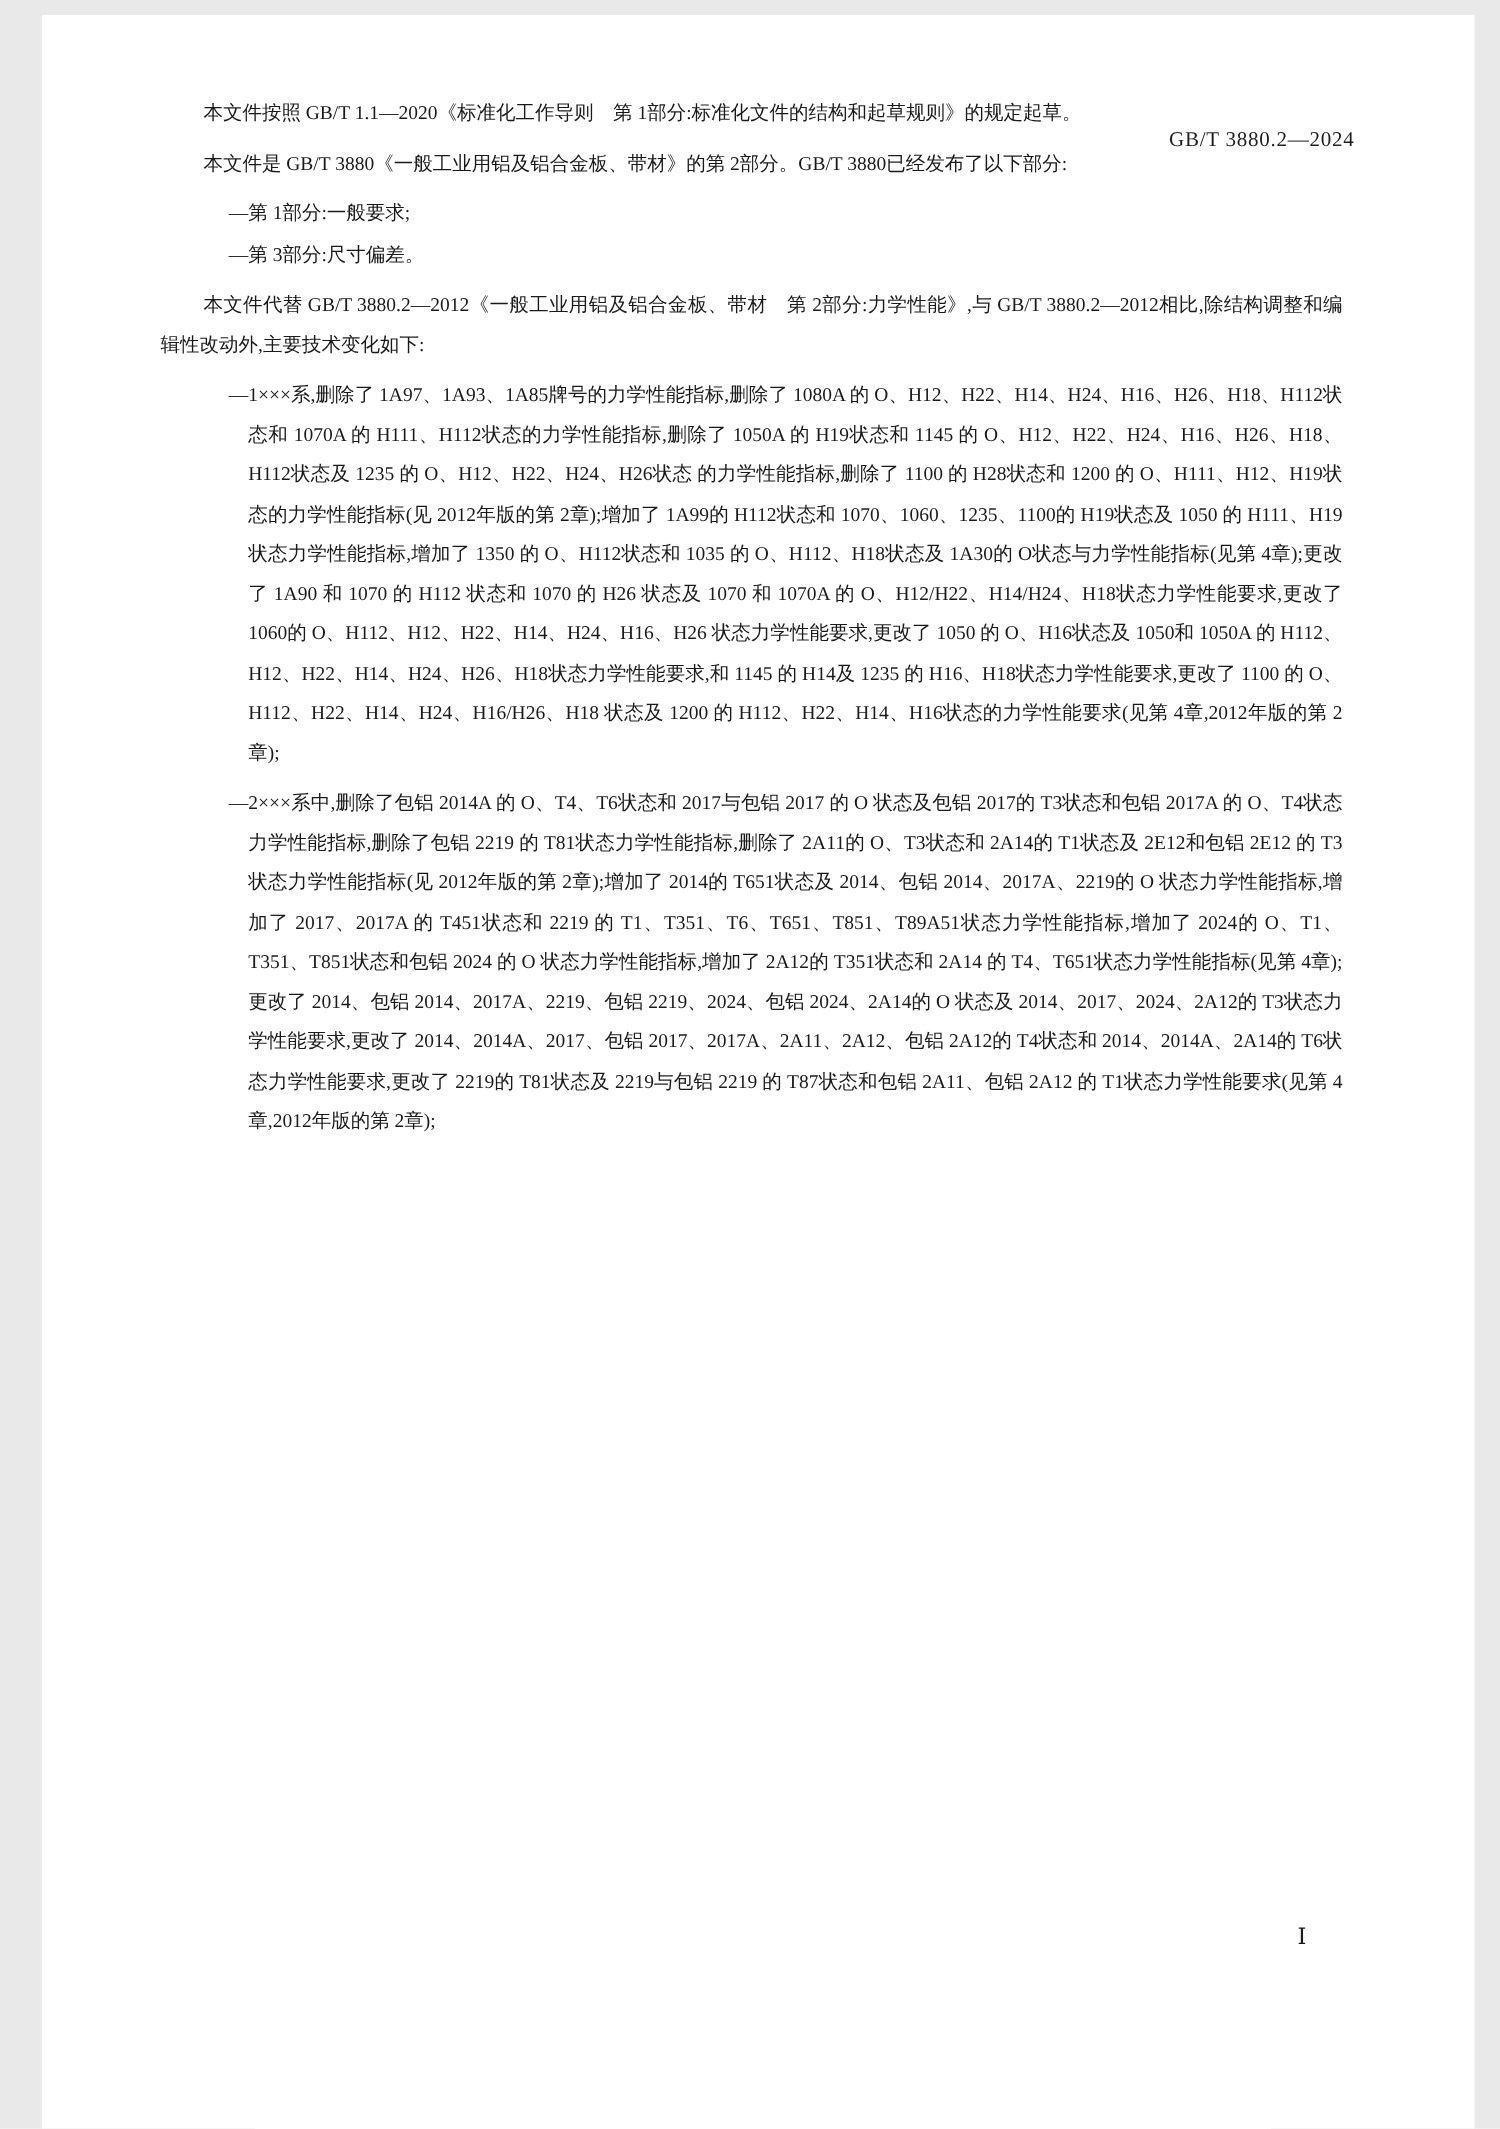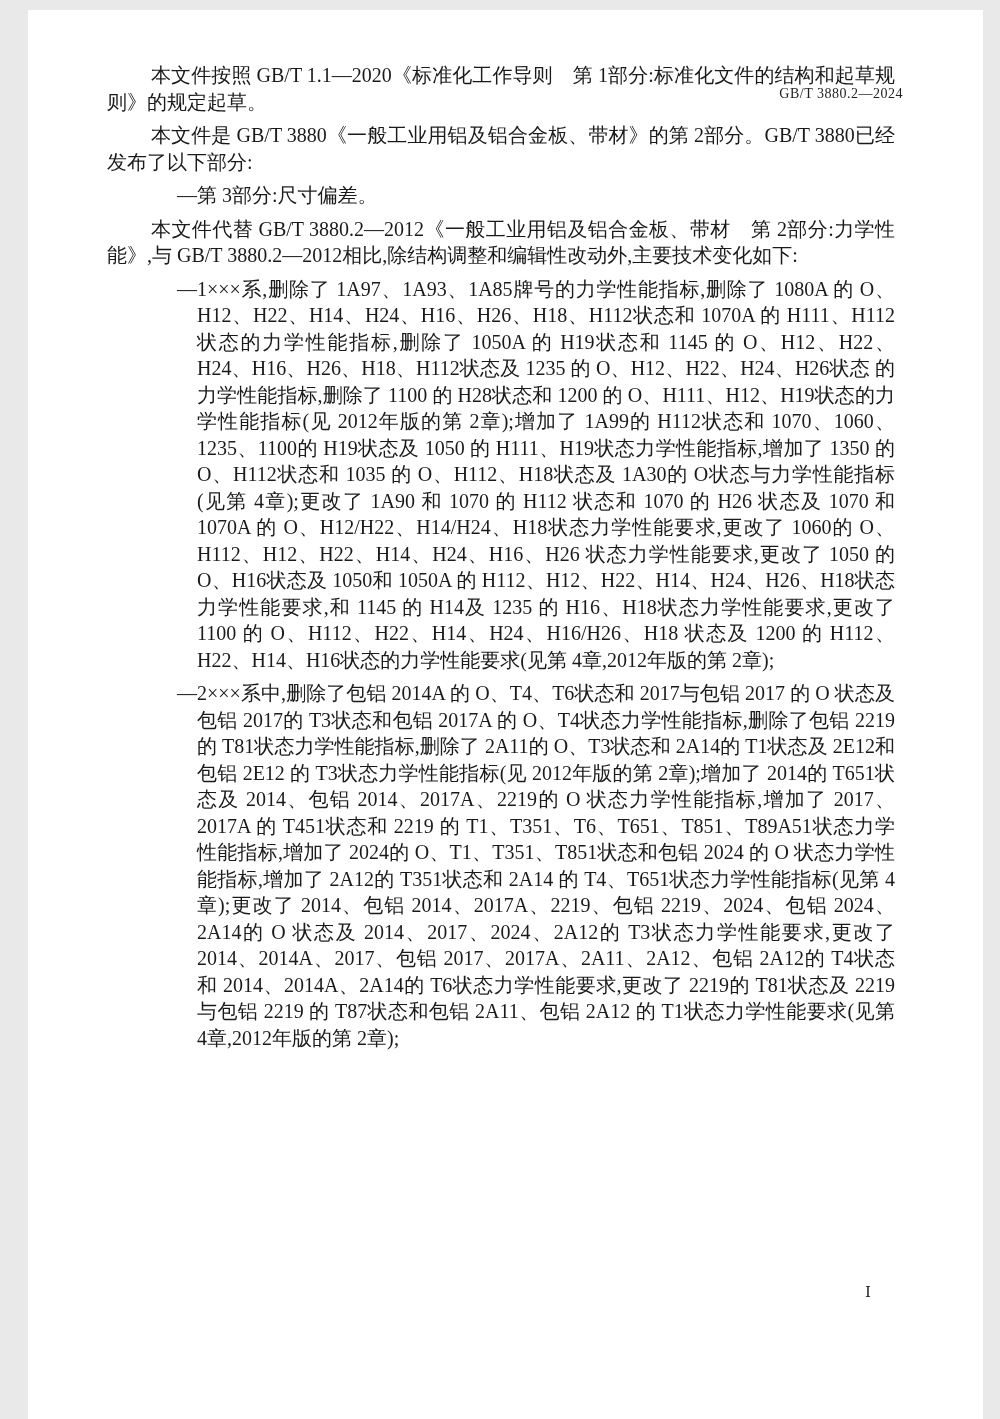--- a/index.html
+++ b/index.html
@@ -47,21 +47,21 @@
     text-align: center;
     font-size: 24px;
     font-weight: bold;
     color: #111;
     letter-spacing: 2px;
   }
   .content {
     position: relative;
     z-index: 2;
     margin: 52px 88px 0 79px;
-    font-size: 20px;
+    font-size: 13px;
     line-height: 26.5px;
     color: #1a1a1a;
     text-align: justify;
   }
   .para {
     text-indent: 2.2em;
     margin: 7px 0;
   }
   .dash {
     margin: 1px 0 1px 3.5em;
@@ -86,20 +86,21 @@
 
   <div class="header-code">GB/T 3880.2—2024</div>
 
 
 
   <div class="content">
     <p class="para">本文件按照 GB/T 1.1—2020《标准化工作导则　第 1部分:标准化文件的结构和起草规则》的规定起草。</p>
 
     <p class="para">本文件是 GB/T 3880《一般工业用铝及铝合金板、带材》的第 2部分。GB/T 3880已经发布了以下部分:</p>
 
+    <p class="dash">—第 1部分:一般要求;</p>
 
 
     <p class="dash">—第 3部分:尺寸偏差。</p>
 
     <p class="para">本文件代替 GB/T 3880.2—2012《一般工业用铝及铝合金板、带材　第 2部分:力学性能》,与 GB/T 3880.2—2012相比,除结构调整和编辑性改动外,主要技术变化如下:</p>
 
     <p class="item">—1×××系,删除了 1A97、1A93、1A85牌号的力学性能指标,删除了 1080A 的 O、H12、H22、H14、H24、H16、H26、H18、H112状态和 1070A 的 H111、H112状态的力学性能指标,删除了 1050A 的 H19状态和 1145 的 O、H12、H22、H24、H16、H26、H18、H112状态及 1235 的 O、H12、H22、H24、H26状态 的力学性能指标,删除了 1100 的 H28状态和 1200 的 O、H111、H12、H19状态的力学性能指标(见 2012年版的第 2章);增加了 1A99的 H112状态和 1070、1060、1235、1100的 H19状态及 1050 的 H111、H19状态力学性能指标,增加了 1350 的 O、H112状态和 1035 的 O、H112、H18状态及 1A30的 O状态与力学性能指标(见第 4章);更改了 1A90 和 1070 的 H112 状态和 1070 的 H26 状态及 1070 和 1070A 的 O、H12/H22、H14/H24、H18状态力学性能要求,更改了 1060的 O、H112、H12、H22、H14、H24、H16、H26 状态力学性能要求,更改了 1050 的 O、H16状态及 1050和 1050A 的 H112、H12、H22、H14、H24、H26、H18状态力学性能要求,和 1145 的 H14及 1235 的 H16、H18状态力学性能要求,更改了 1100 的 O、H112、H22、H14、H24、H16/H26、H18 状态及 1200 的 H112、H22、H14、H16状态的力学性能要求(见第 4章,2012年版的第 2章);</p>
 
     <p class="item">—2×××系中,删除了包铝 2014A 的 O、T4、T6状态和 2017与包铝 2017 的 O 状态及包铝 2017的 T3状态和包铝 2017A 的 O、T4状态力学性能指标,删除了包铝 2219 的 T81状态力学性能指标,删除了 2A11的 O、T3状态和 2A14的 T1状态及 2E12和包铝 2E12 的 T3状态力学性能指标(见 2012年版的第 2章);增加了 2014的 T651状态及 2014、包铝 2014、2017A、2219的 O 状态力学性能指标,增加了 2017、2017A 的 T451状态和 2219 的 T1、T351、T6、T651、T851、T89A51状态力学性能指标,增加了 2024的 O、T1、T351、T851状态和包铝 2024 的 O 状态力学性能指标,增加了 2A12的 T351状态和 2A14 的 T4、T651状态力学性能指标(见第 4章);更改了 2014、包铝 2014、2017A、2219、包铝 2219、2024、包铝 2024、2A14的 O 状态及 2014、2017、2024、2A12的 T3状态力学性能要求,更改了 2014、2014A、2017、包铝 2017、2017A、2A11、2A12、包铝 2A12的 T4状态和 2014、2014A、2A14的 T6状态力学性能要求,更改了 2219的 T81状态及 2219与包铝 2219 的 T87状态和包铝 2A11、包铝 2A12 的 T1状态力学性能要求(见第 4章,2012年版的第 2章);</p>
 

